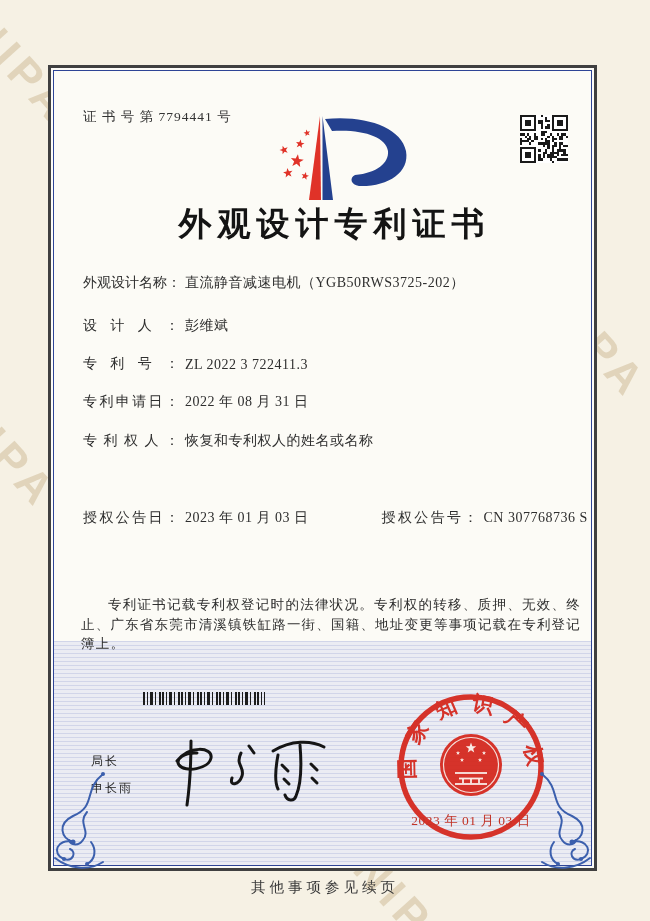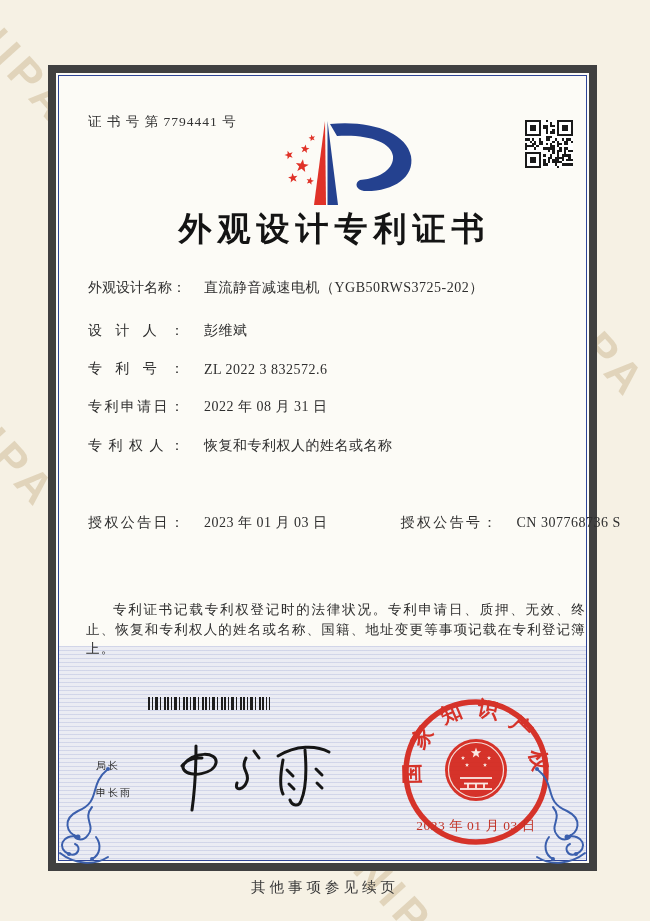--- a/index.html
+++ b/index.html
@@ -24,21 +24,21 @@
     transform:rotate(48deg);
     transform-origin:left top;
     white-space:nowrap;
     z-index:1;
   }
 
   
   .frame{
     position:absolute; left:48px; top:65px; width:549px; height:806px;
     background:#fcfbf6;
-    border:8px solid #404040;
+    border:3px solid #404040;
     z-index:2;
   }
   .frame::before{
     content:""; position:absolute; inset:2px;
     border:1px solid #2e4496; pointer-events:none; z-index:5;
   }
 
   .band{
     position:absolute; left:2px; right:2px; top:573px; bottom:2px;
     background-color:rgba(214,218,239,0.45);
@@ -63,43 +63,43 @@
     font-size:33px; font-weight:bold; letter-spacing:6px;
     color:#141414; z-index:3;padding-left:24px;
   }
 
   .row{ position:absolute; left:32px; font-size:14px; color:#2e2e2e; z-index:3; white-space:nowrap; }
   .lbl{
     display:inline-block; width:96px;
     text-align:justify; text-align-last:justify;
     vertical-align:bottom;
   }
-  .val{ margin-left:20px; letter-spacing:0.5px; }
+  .val{ margin-left:6px; letter-spacing:0.5px; }
   .pair2{ margin-left:73px; }
 
   .para{
     position:absolute; left:30px; width:500px;
     font-size:13.5px; line-height:19.5px; letter-spacing:1.2px;
     text-indent:2em; color:#2f2f2f; text-align:justify; z-index:3;
   }
 
   .barcode{
     position:absolute; left:92px; top:624px; width:122px; height:13px; z-index:3;
     background:repeating-linear-gradient(90deg,
       #1d1d1d 0 2px, transparent 2px 4px,
       #1d1d1d 4px 5px, transparent 5px 7px,
       #1d1d1d 7px 10px, transparent 10px 12px,
       #1d1d1d 12px 13px, transparent 13px 16px,
       #1d1d1d 16px 18px, transparent 18px 19px);
   }
 
   .officer{
     position:absolute; left:40px; top:680px; z-index:4;
-    font-family:Liberation Mono, monospace;
-    font-size:10px; color:#1d1d1d; letter-spacing:2px; line-height:27px;
+    font-family:Liberation Sans, sans-serif;
+    font-size:12px; color:#1d1d1d; letter-spacing:2px; line-height:27px;
   }
   .signature{ position:absolute; left:110px; top:661px; z-index:4; }
 
   .seal{ position:absolute; left:344px; top:623px; z-index:4; opacity:0.94; }
 
   .ornament{ position:absolute; z-index:6; }
   .ornament.left{ left:-8px; bottom:-8px; }
   .ornament.right{ right:-8px; bottom:-8px; transform:scaleX(-1); }
 
   .pageinfo{
@@ -273,33 +273,33 @@
 
     <div class="title">外观设计专利证书</div>
 
     <div class="row" style="top:206px;">
       <span class="lbl">外观设计名称：</span><span class="val">直流静音减速电机（YGB50RWS3725-202）</span>
     </div>
     <div class="row" style="top:249px;">
       <span class="lbl">设计人：</span><span class="val">彭维斌</span>
     </div>
     <div class="row" style="top:287px;">
-      <span class="lbl">专利号：</span><span class="val">ZL 2022 3 832572.6</span>
+      <span class="lbl">专利号：</span><span class="val">ZL 2022 3 722411.3</span>
     </div>
     <div class="row" style="top:325px;">
       <span class="lbl">专利申请日：</span><span class="val">2022 年 08 月 31 日</span>
     </div>
     <div class="row" style="top:364px;">
       <span class="lbl">专利权人：</span><span class="val">恢复和专利权人的姓名或名称</span>
     </div>
     <div class="row" style="top:441px;">
       <span><span class="lbl">授权公告日：</span><span class="val">2023 年 01 月 03 日</span></span><span class="pair2"><span class="lbl">授权公告号：</span><span class="val">CN 307768736 S</span></span>
     </div>
 
-    <p class="para" style="top:527px;">专利证书记载专利权登记时的法律状况。专利申请日、质押、无效、终止、恢复和专利权人的姓名或名称、国籍、地址变更等事项记载在专利登记簿上。</p>
+    <p class="para" style="top:527px;">专利证书记载专利权登记时的法律状况。专利权的转移、质押、无效、终止、广东省东莞市清溪镇铁缸路一街、国籍、地址变更等事项记载在专利登记簿上。</p>
 
     <div class="barcode"></div>
 
     <div class="officer">
       <div>局长</div>
       <div>申长雨</div>
     </div>
 
     <svg class="signature" width="180" height="85" viewBox="0 0 180 85">
       <g stroke="#151515" stroke-width="3" fill="none" stroke-linecap="round">

